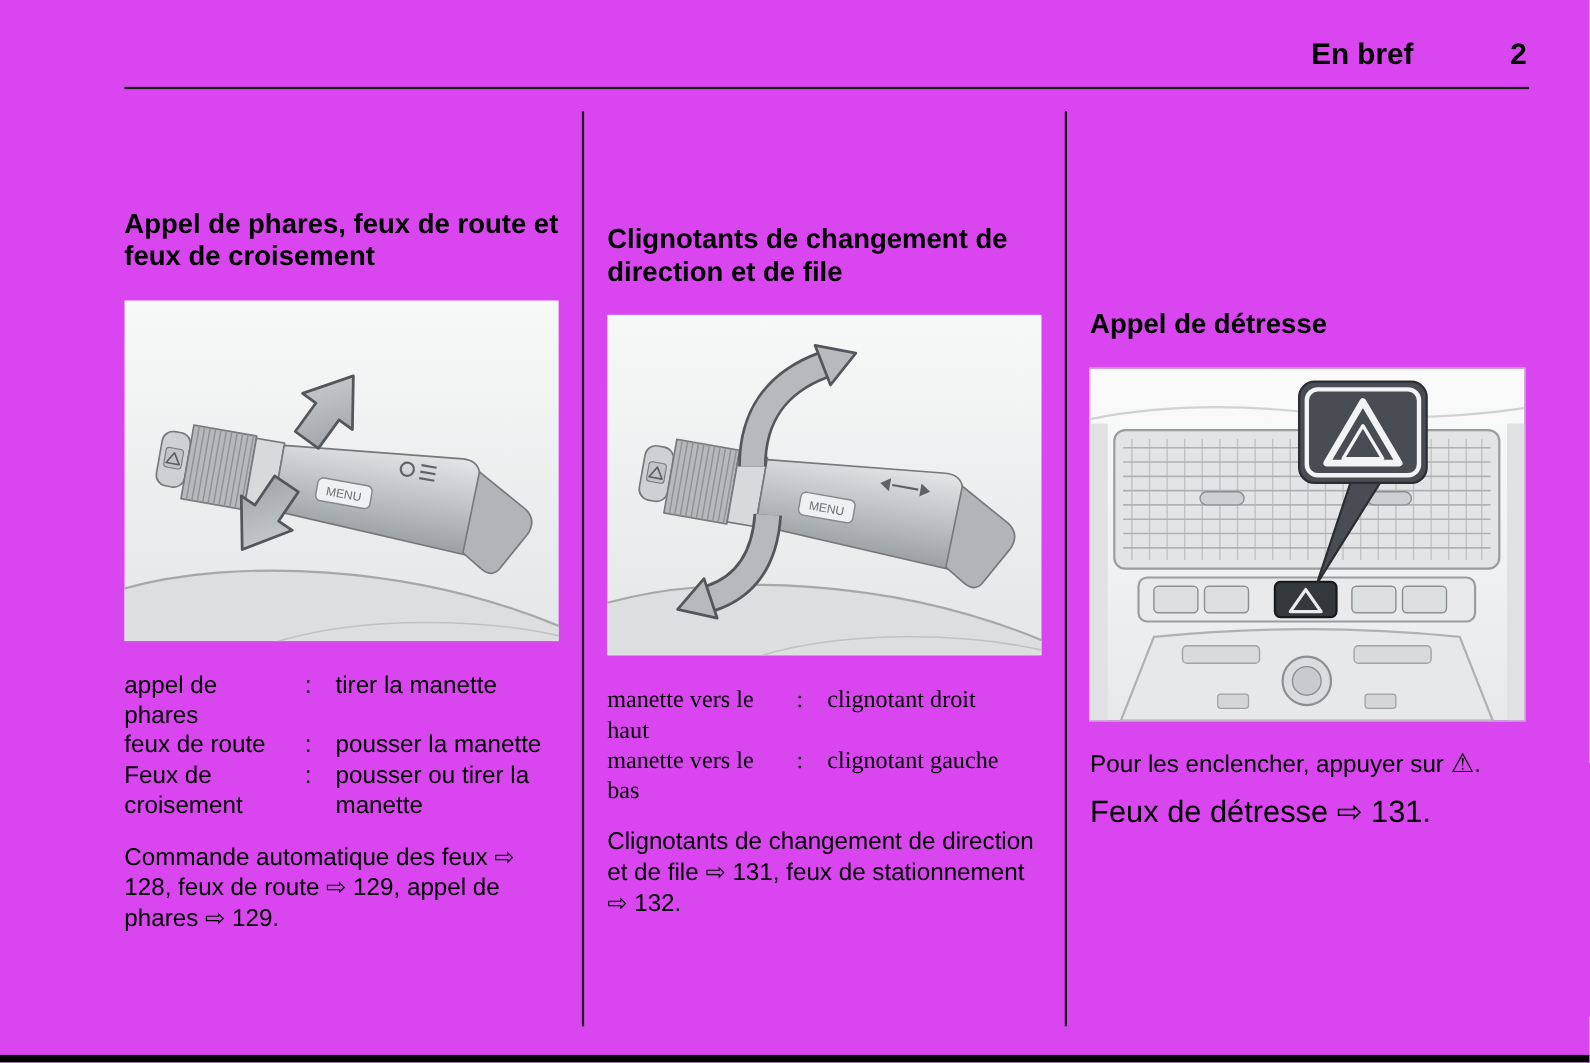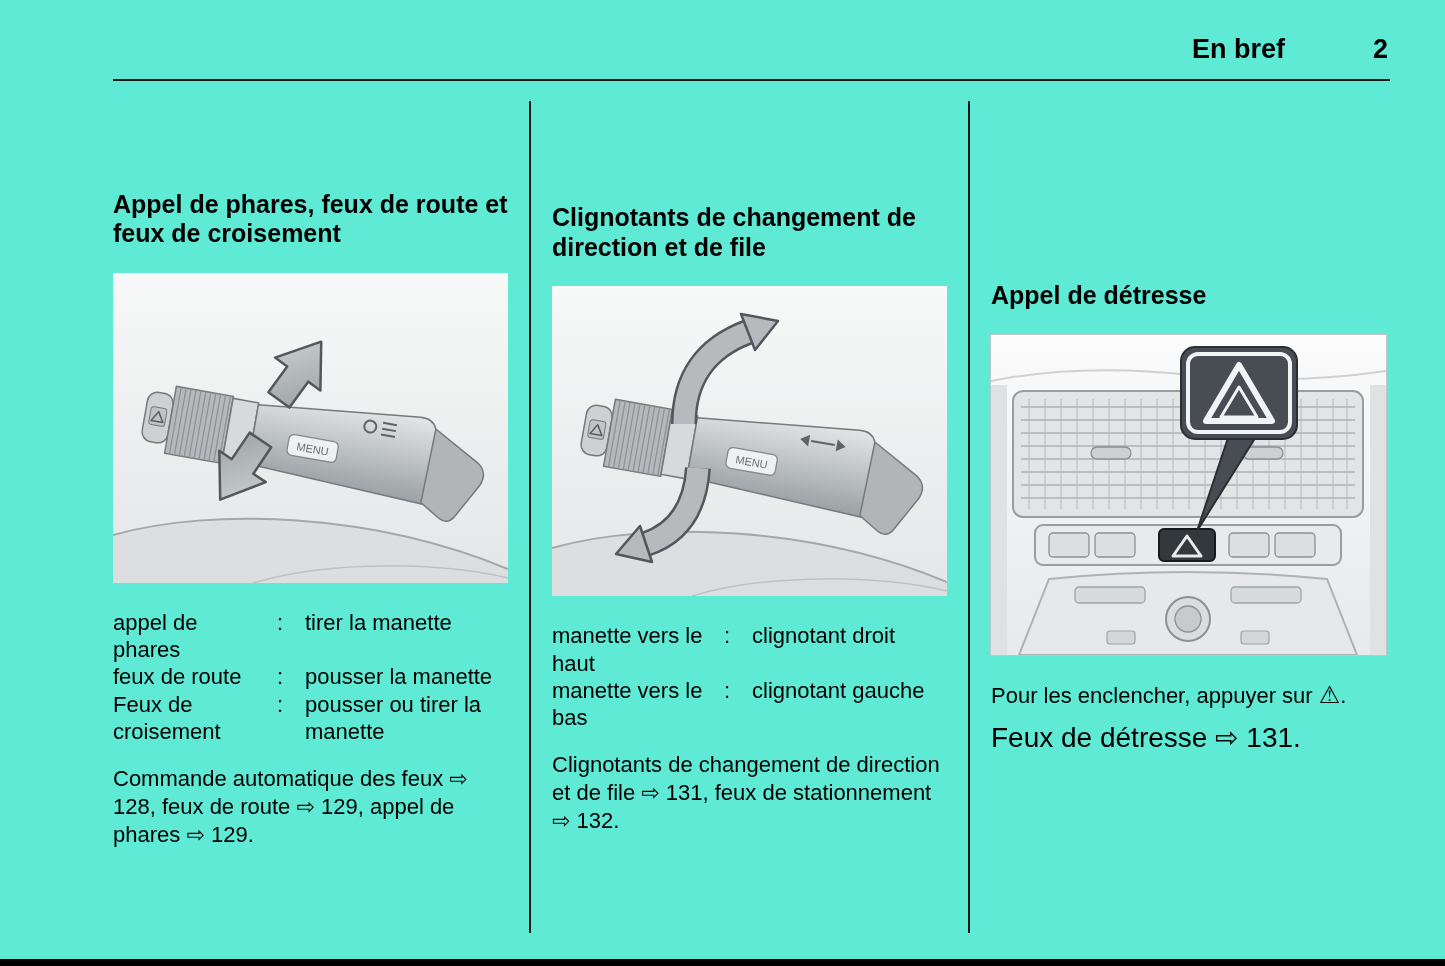--- a/index.html
+++ b/index.html
@@ -2,35 +2,35 @@
 <html lang="fr"><head>
 <meta charset="utf-8">
 <style>
   html,body{margin:0;padding:0;}
   body{
     width:1445px;height:966px;background:#ffffff;color:#000000;
     font-family:"Liberation Sans","DejaVu Sans",sans-serif;
     overflow:hidden;
   }
   .page{position:relative;box-sizing:border-box;width:1445px;height:966px;
-        padding:30px 55px 0 113px;background:#5eead4;}
+        padding:30px 55px 0 113px;background:#d946ef;}
   .header{display:flex;justify-content:flex-end;align-items:baseline;gap:88px;
           font-size:27px;font-weight:700;padding:4px 2px 14px 0;}
   .rule{height:2px;background:#1a1a1a;}
   .cols{display:flex;margin-top:20px;align-items:center;}
   .col{width:395px;flex:0 0 395px;}
   .vdiv{flex:0 0 2px;background:#1a1a1a;height:832px;margin:0 21px;}
   h2.col-heading{font-size:25px;line-height:1.18;font-weight:700;margin:4px 0 0 0;}
   figure.fig{margin:24px 0 0 0;width:395px;padding:0;}
   figure.fig svg{display:block;}
   .fig-frame svg{outline:1px solid #c3c6c8;}
   .defs{margin-top:26px;}
   .def-row{display:grid;grid-template-columns:150px 14px auto;column-gap:14px;
            font-size:22px;line-height:1.24;}
-  .col-turn .def-row{grid-template-columns:158px 14px auto;}
+  .col-turn .def-row{grid-template-columns:158px 14px auto;font-family:Liberation Serif, serif;}
   .para{font-size:22px;line-height:1.26;margin:20px 0 0 0;}
   .col3-line{font-size:22px;line-height:1.3;margin:24px 0 0 0;}
   .col3-ref{font-size:28px;line-height:1.3;margin:10px 0 0 0;}
   .hazard-glyph{font-size:24px;font-weight:700;}
   .bottom-edge{position:absolute;left:0;right:0;bottom:0;height:7px;background:#000;}
 </style>
 </head>
 <body>
 
 <div class="page">

